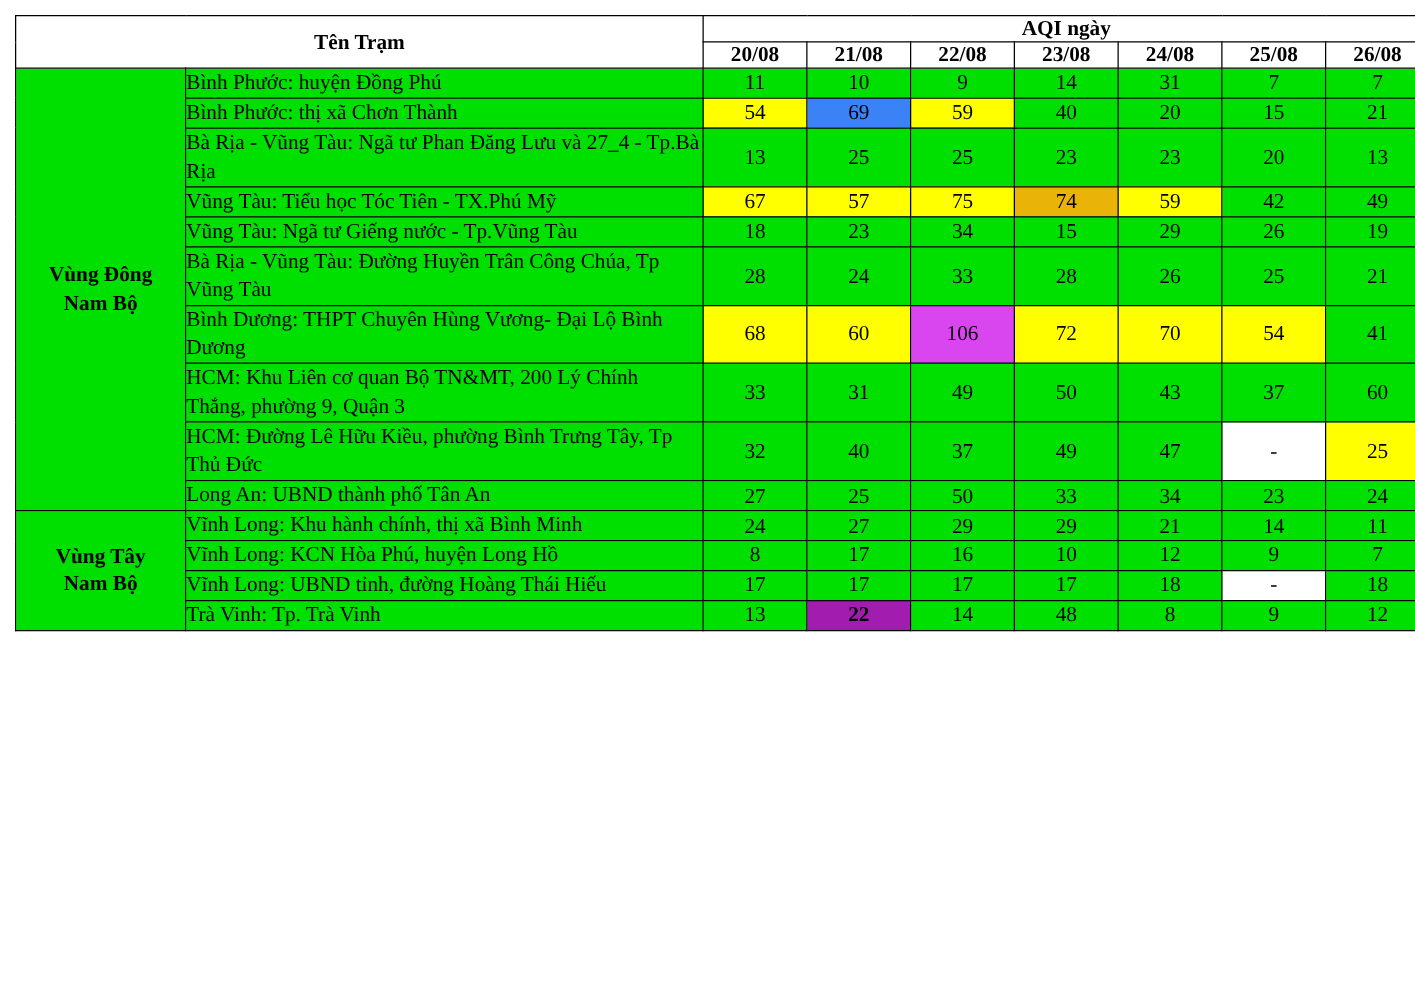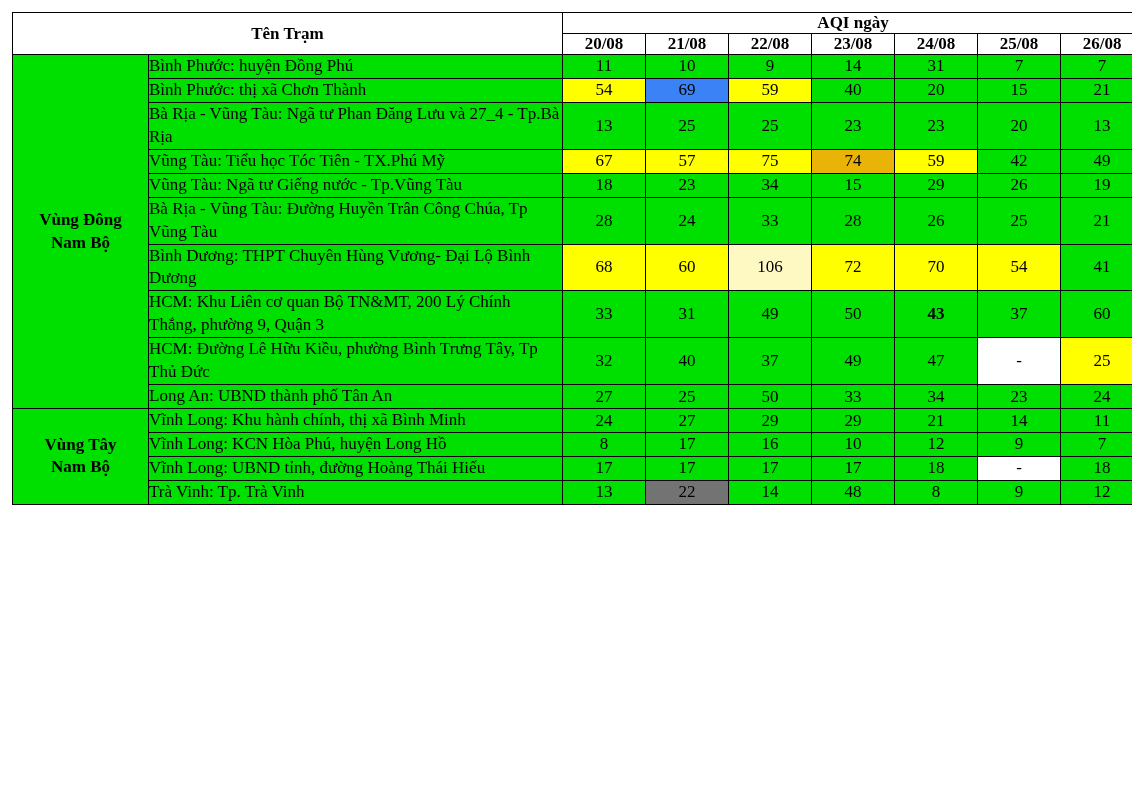--- a/index.html
+++ b/index.html
@@ -157,33 +157,33 @@
         <td class="val" style="background: rgb(0, 224, 0);">33</td>
         <td class="val" style="background: rgb(0, 224, 0);">28</td>
         <td class="val" style="background: rgb(0, 224, 0);">26</td>
         <td class="val" style="background: rgb(0, 224, 0);">25</td>
         <td class="val" style="background: rgb(0, 224, 0);">21</td>
       </tr>
       <tr>
         <td class="station">Bình Dương: THPT Chuyên Hùng Vương- Đại Lộ Bình Dương</td>
         <td class="val" style="background: rgb(255, 255, 0);">68</td>
         <td class="val" style="background: rgb(255, 255, 0);">60</td>
-        <td class="val" style="background: #fef9c3;">106</td>
+        <td class="val" style="background: #d946ef;">106</td>
         <td class="val" style="background: rgb(255, 255, 0);">72</td>
         <td class="val" style="background: rgb(255, 255, 0);">70</td>
         <td class="val" style="background: rgb(255, 255, 0);">54</td>
         <td class="val" style="background: rgb(0, 224, 0);">41</td>
       </tr>
       <tr>
         <td class="station">HCM: Khu Liên cơ quan Bộ TN&amp;MT, 200 Lý Chính Thắng, phường 9, Quận 3</td>
         <td class="val" style="background: rgb(0, 224, 0);">33</td>
         <td class="val" style="background: rgb(0, 224, 0);">31</td>
         <td class="val" style="background: rgb(0, 224, 0);">49</td>
         <td class="val" style="background: rgb(0, 224, 0);">50</td>
-        <td class="val" style="background: rgb(0, 224, 0); font-weight: bold;">43</td>
+        <td class="val" style="background: rgb(0, 224, 0);">43</td>
         <td class="val" style="background: rgb(0, 224, 0);">37</td>
         <td class="val" style="background: rgb(0, 224, 0);">60</td>
       </tr>
       <tr>
         <td class="station">HCM: Đường Lê Hữu Kiều, phường Bình Trưng Tây, Tp Thủ Đức</td>
         <td class="val" style="background: rgb(0, 224, 0);">32</td>
         <td class="val" style="background: rgb(0, 224, 0);">40</td>
         <td class="val" style="background: rgb(0, 224, 0);">37</td>
         <td class="val" style="background: rgb(0, 224, 0);">49</td>
         <td class="val" style="background: rgb(0, 224, 0);">47</td>
@@ -230,21 +230,21 @@
         <td class="val" style="background: rgb(0, 224, 0);">17</td>
         <td class="val" style="background: rgb(0, 224, 0);">17</td>
         <td class="val" style="background: rgb(0, 224, 0);">17</td>
         <td class="val" style="background: rgb(0, 224, 0);">18</td>
         <td class="val" style="background: rgb(255, 255, 255);">-</td>
         <td class="val" style="background: rgb(0, 224, 0);">18</td>
       </tr>
       <tr>
         <td class="station">Trà Vinh: Tp. Trà Vinh</td>
         <td class="val" style="background: rgb(0, 224, 0);">13</td>
-        <td class="val" style="background: #737373;">22</td>
+        <td class="val" style="background: #a21caf; font-weight: bold;">22</td>
         <td class="val" style="background: rgb(0, 224, 0);">14</td>
         <td class="val" style="background: rgb(0, 224, 0);">48</td>
         <td class="val" style="background: rgb(0, 224, 0);">8</td>
         <td class="val" style="background: rgb(0, 224, 0);">9</td>
         <td class="val" style="background: rgb(0, 224, 0);">12</td>
       </tr>
     </tbody>
 </table>
 
 </body></html>

